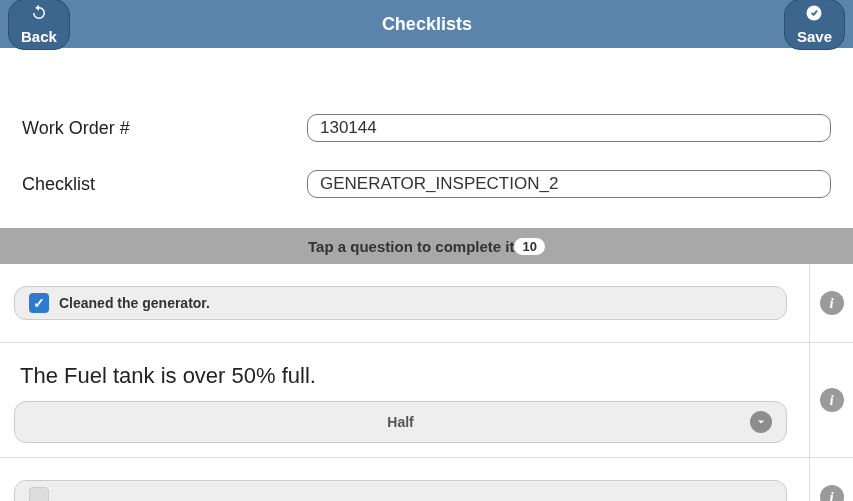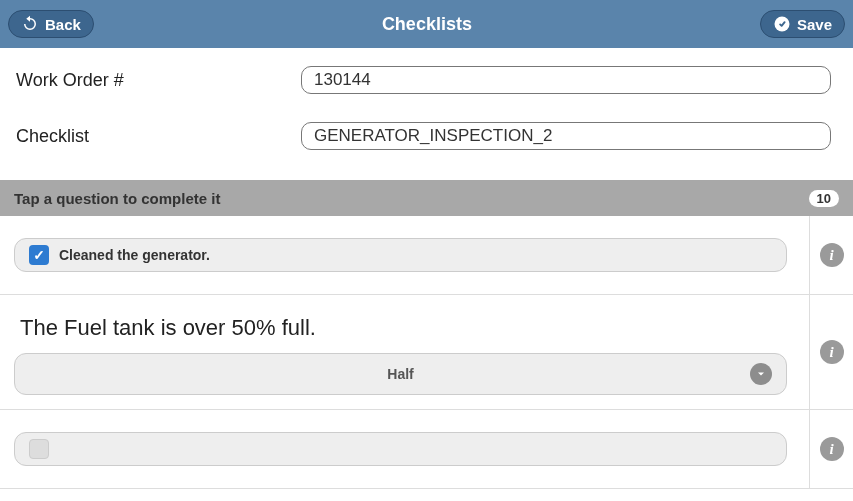--- a/index.html
+++ b/index.html
@@ -18,43 +18,44 @@
   .header-title { font-size: 18px; font-weight: bold; }
   .hbtn {
     display: flex; align-items: center; gap: 6px;
     background: #3d668e;
     border: 1px solid #2c4e71;
     border-radius: 16px;
     padding: 4px 12px;
     color: #fff;
     font-size: 15px; font-weight: bold;
     cursor: pointer;
+    flex-direction: column;
   }
   .hbtn svg { width: 18px; height: 18px; fill: #fff; }
 
   
-  .form { padding: 18px 22px 24px 16px; }
+  .form { padding: 18px 22px 24px 22px; margin-top: 48px; }
   .form-row { display: flex; align-items: center; margin-bottom: 28px; }
   .form-label { width: 285px; font-size: 18px; color: #222; }
   .form-input {
     flex: 1;
     height: 28px;
     border: 1px solid #777;
     border-radius: 10px;
     padding: 0 12px;
     font-size: 17px;
     color: #333;
     background: #fff;
   }
 
   
   .section-bar {
     background: #a8a8a8;
     color: #333;
-    display: flex; align-items: center; justify-content: space-between;
+    display: flex; align-items: center; justify-content: center;
     height: 36px;
     padding: 0 14px;
     font-size: 15px; font-weight: bold;
   }
   .count-pill {
     background: #fff; color: #333;
     border-radius: 10px;
     padding: 1px 8px;
     font-size: 13px; font-weight: bold;
   }

